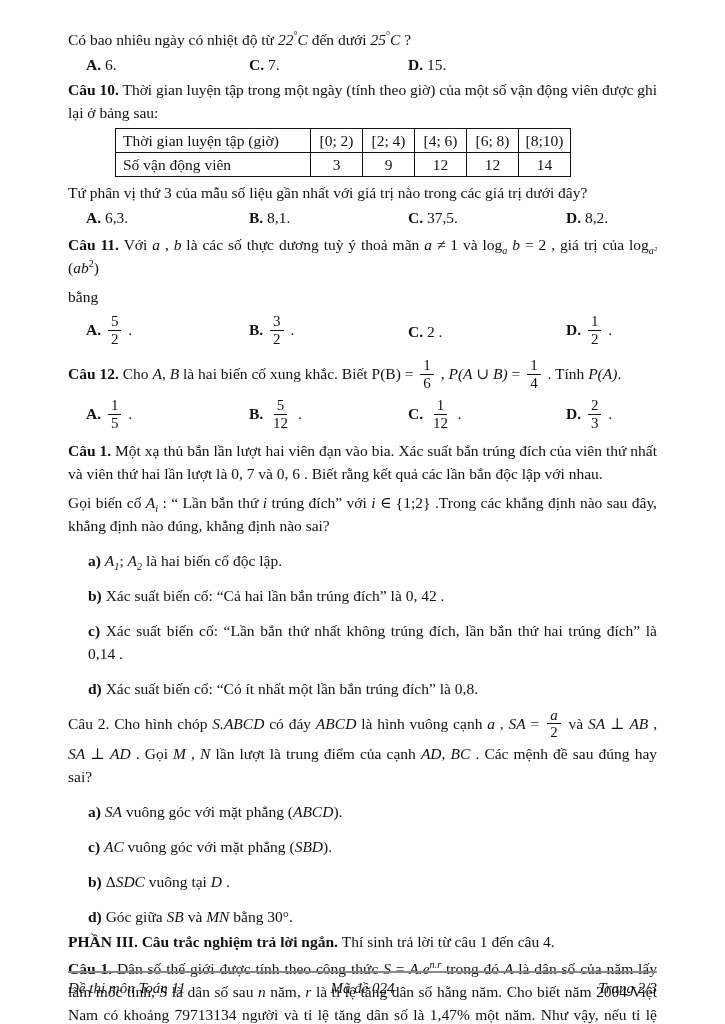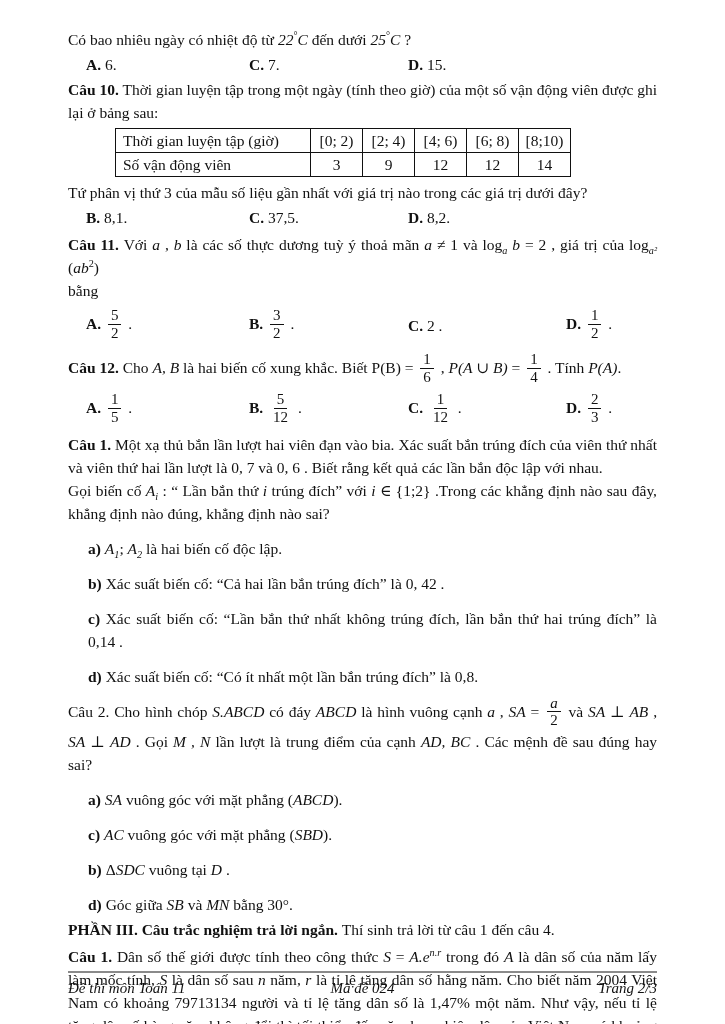--- a/index.html
+++ b/index.html
@@ -19,21 +19,21 @@
   sup { font-size:0.66em; line-height:0; vertical-align:super; }
   sub { font-size:0.66em; line-height:0; vertical-align:sub; }
   .frac { display:inline-flex; flex-direction:column; align-items:center;
           vertical-align:middle; line-height:1.12; margin:0 3px; font-size:0.97em; position:relative; top:-1px; }
   .fnum { border-bottom:1px solid #111; padding:0 3px; }
   .fden { padding:0 3px; }
   .qtable { border-collapse:collapse; table-layout:fixed; width:455px; margin:4px 0 4px 47px; }
   .qtable td { border:1px solid #111; height:24px; padding:0 7px; overflow:hidden; }
   .qtable .c-val { text-align:center; padding:0 2px; }
   .item { padding-left:20px; margin-top:12px; }
-  .mt2{margin-top:2px} .mt4{margin-top:4px} .mt6{} .mt8{margin-top:8px}
+  .mt2{margin-top:2px} .mt4{margin-top:4px} .mt6{margin-top:6px} .mt8{margin-top:8px}
   .footer { position:absolute; left:68px; right:68px; bottom:24px;
             border-top:2px solid #8a8a8a; padding-top:4px;
             display:flex; font-style:italic; font-size:15px; }
   .footer span { flex:1; }
   .f-center { text-align:center; }
   .f-right { text-align:right; }
 </style>
 </head>
 <body>
 
@@ -70,20 +70,21 @@
       <td class="c-val">3</td>
       <td class="c-val">9</td>
       <td class="c-val">12</td>
       <td class="c-val">12</td>
       <td class="c-val">14</td>
     </tr>
   </tbody>
     </table>
   <p><span>Tứ phân vị thứ 3 của mẫu số liệu gần nhất với giá trị nào trong các giá trị dưới đây?</span></p>
   <div class="opts mt2">
+    <span><span style="font-weight: bold;">A.</span><span> 6,3.</span></span>
     <span><span style="font-weight: bold;">B.</span><span> 8,1.</span></span>
     <span><span style="font-weight: bold;">C.</span><span> 37,5.</span></span>
     <span><span style="font-weight: bold;">D.</span><span> 8,2.</span></span>
   </div>
 
   <p class="mt4"><span style="font-weight: bold;">Câu 11.</span><span> Với </span><span style="font-style: italic;">a</span><span> , </span><span style="font-style: italic;">b</span><span> là các số thực dương tuỳ ý thoả mãn </span><span style="font-style: italic;">a</span><span> ≠ 1 và log</span><sub style="font-style: italic;">a</sub><span style="font-style: italic;"> b</span><span> = 2 , giá trị của log</span><sub style="font-style: italic;">a²</sub><span> (</span><span style="font-style: italic;">ab</span><sup>2</sup><span>)</span></p>
   <p class="mt6"><span>bằng</span></p>
   <div class="opts tall">
     <span><span style="font-weight: bold;">A. </span><span class="frac">
           <span class="fnum">5</span>

